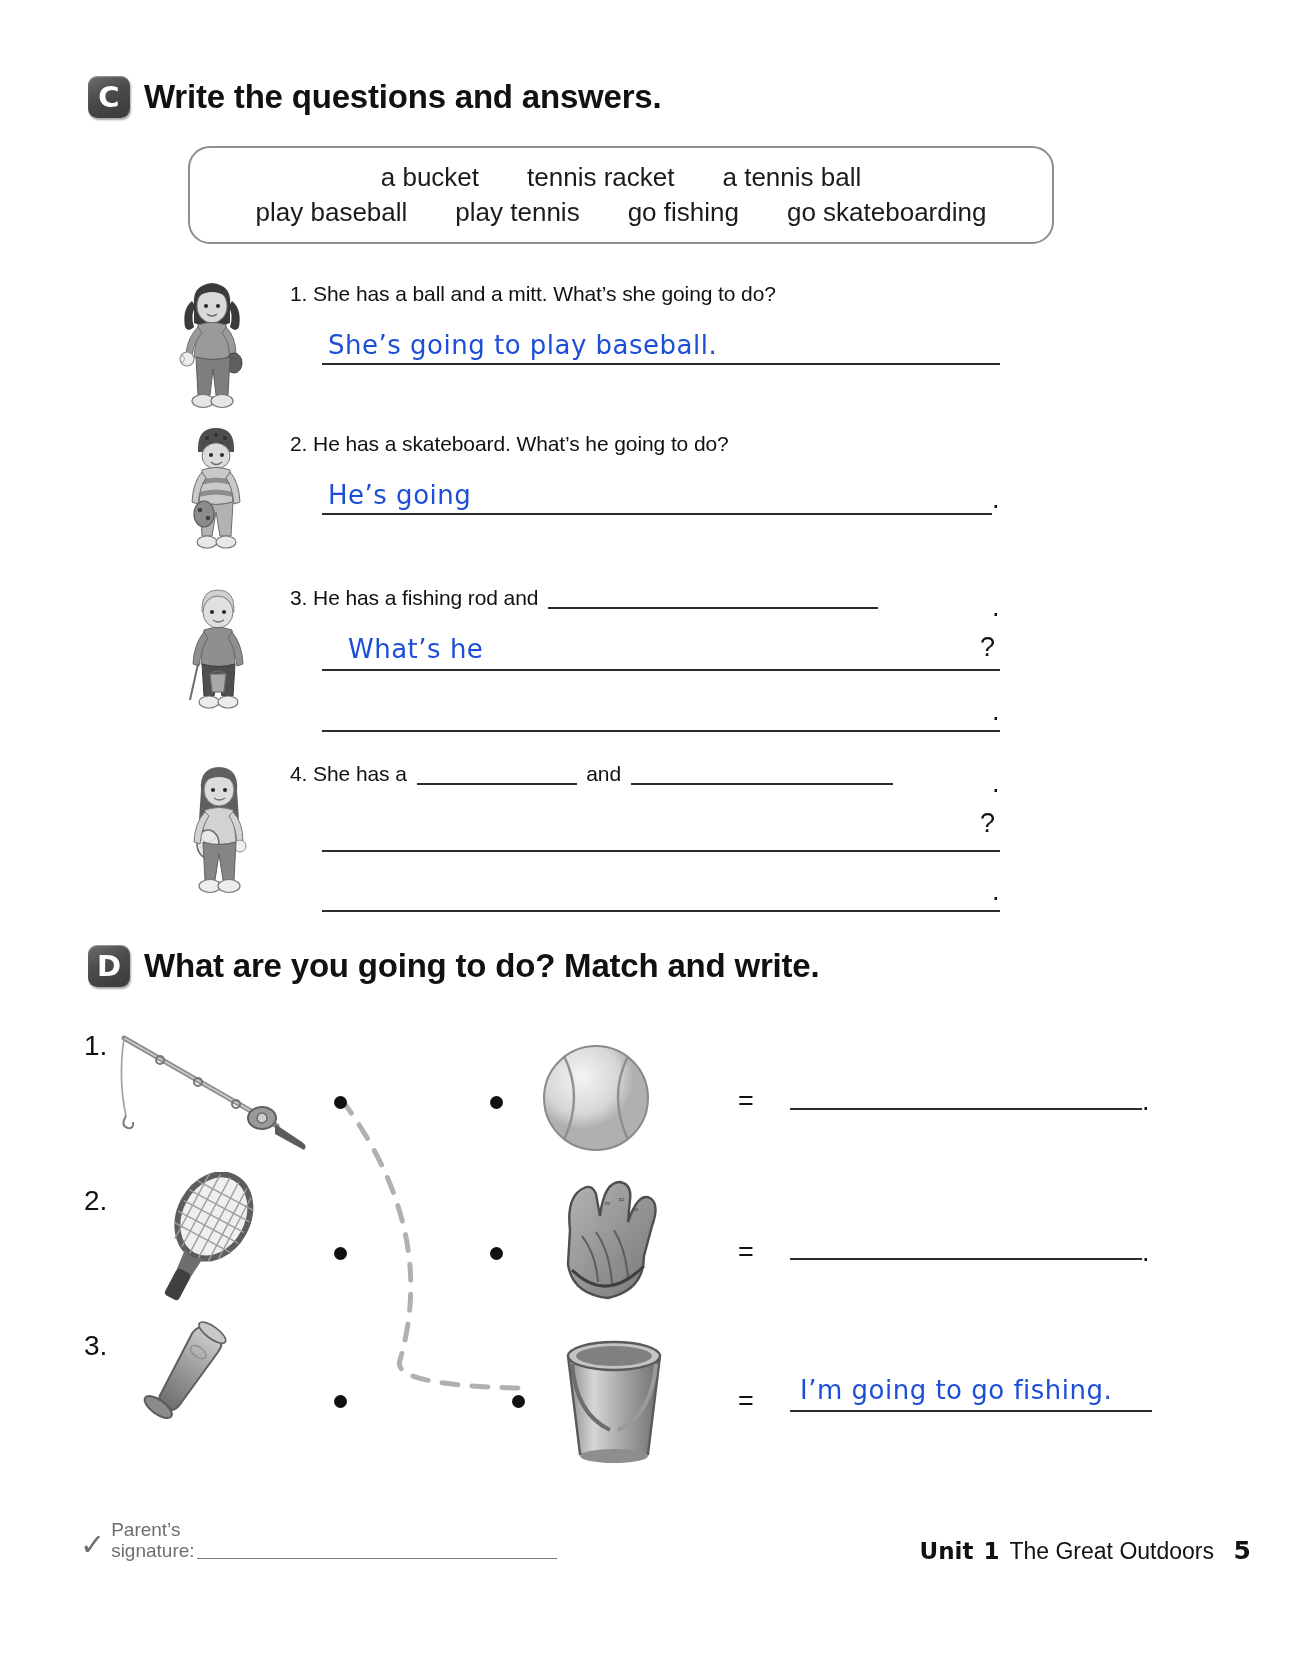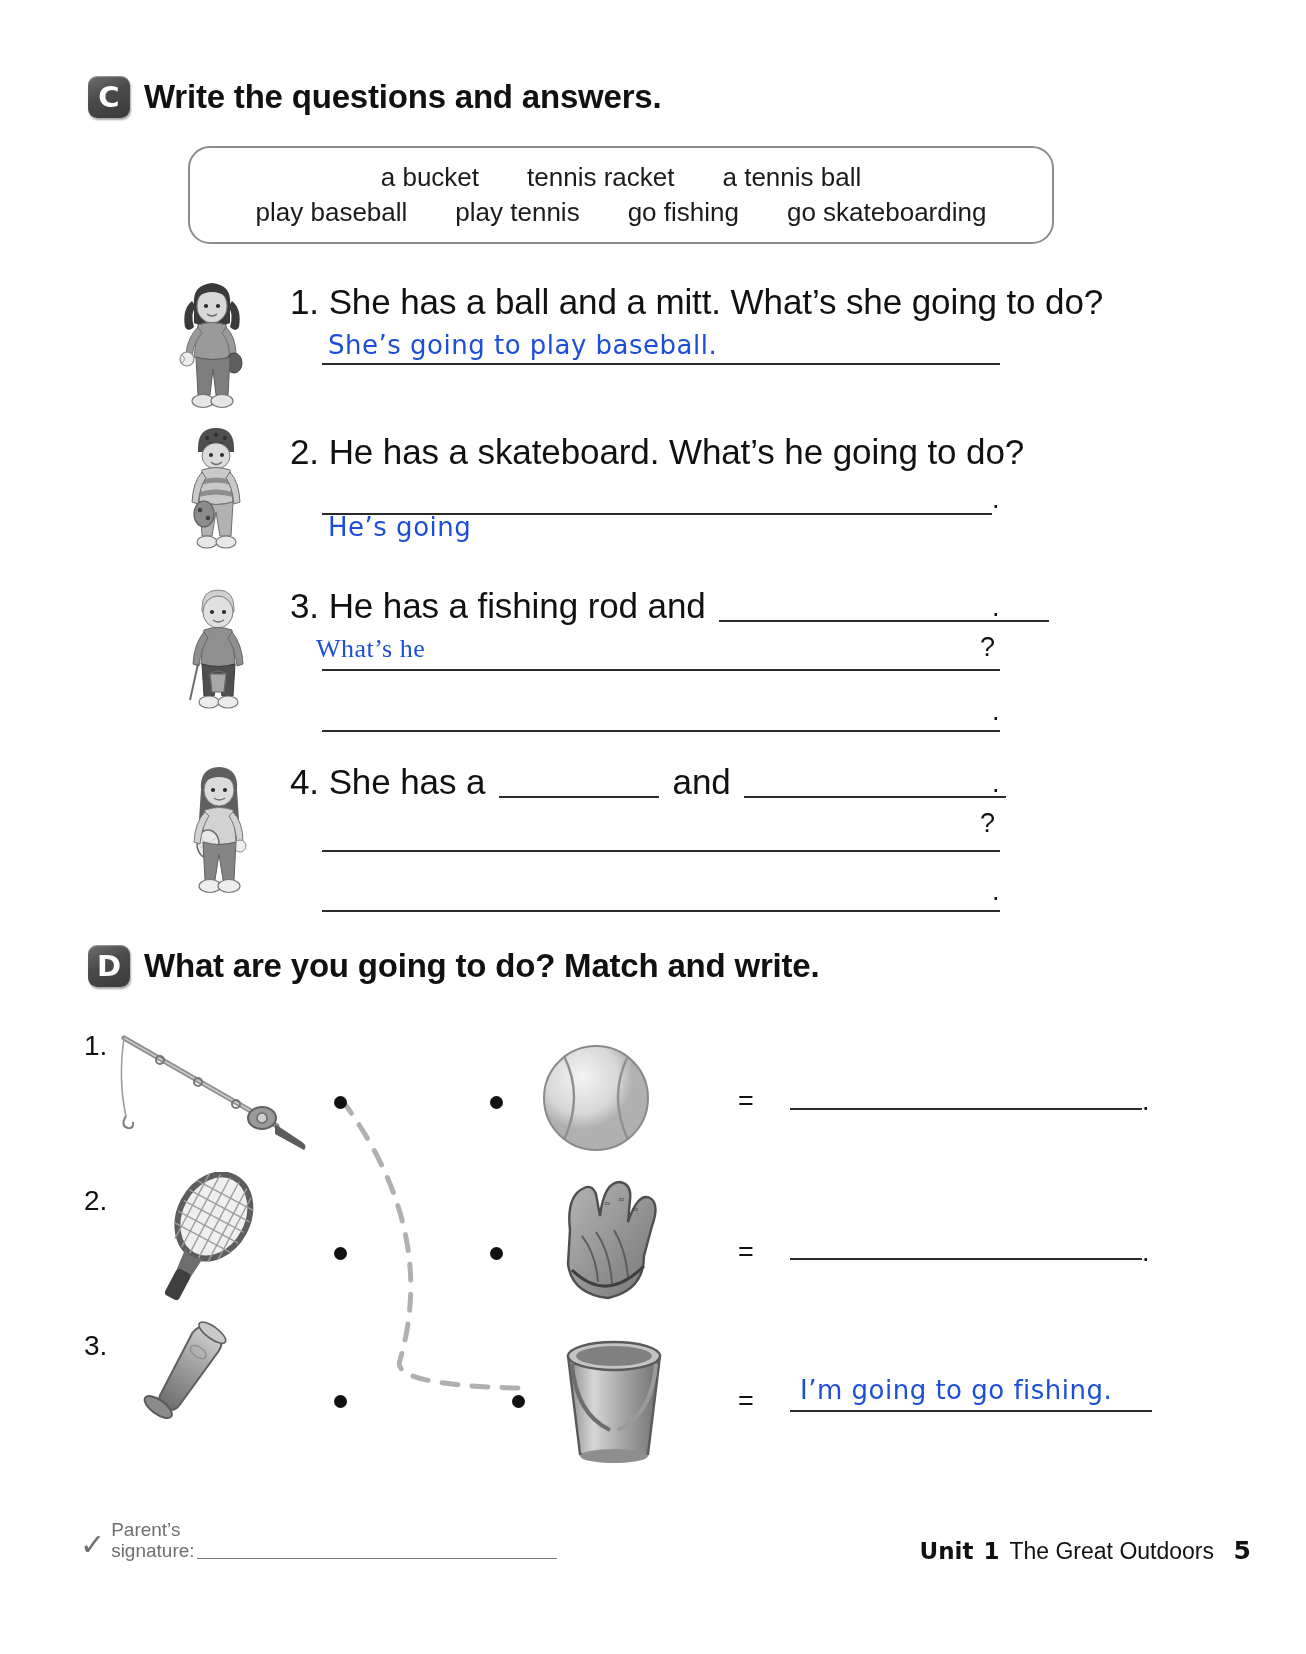--- a/index.html
+++ b/index.html
@@ -38,21 +38,21 @@
     display:flex; flex-direction:column; justify-content:center; align-items:center;
     gap:4px;
   }
   .wb-row { display:flex; justify-content:center; white-space:nowrap; font-size:26px; color:#1b1b1b; }
   .wb-row span { display:inline-block; }
   .wb-row.r1 span + span { margin-left:48px; }
   .wb-row.r2 span + span { margin-left:48px; }
 
   
   .qitem { position:absolute; }
-  .qtext { font-size:35px; color:#111; white-space:nowrap; letter-spacing:-0.1px; }
+  .qtext { font-size:21px; color:#111; white-space:nowrap; letter-spacing:-0.1px; }
   .qnum { display:inline-block; }
 
   .answer-line {
     position:absolute;
     border-bottom:2.4px solid #2b2b2b;
     height:40px;
     box-sizing:border-box;
   }
   .hand {
     position:absolute;
@@ -187,21 +187,21 @@
     </svg>
   </div>
 
   <div class="qitem" style="left:290px; top:432px;">
     <div class="qtext">
       <span class="qnum">2.</span>
       <span>He has a skateboard. What’s he going to do?</span>
     </div>
   </div>
   <div class="answer-line" style="left:322px; top:475px; width:670px;"></div>
-  <div class="hand" style="left:328px; top:480px;margin-top:32px;">He’s going</div>
+  <div class="hand" style="left:328px; top:480px;">He’s going</div>
   <div class="endmark" style="left:992px; top:484px;">.</div>
 
   <div class="figure" style="left:180px; top:582px;">
     <svg width="76" height="134" viewBox="0 0 76 134">
 
       <path d="M22 26 Q22 8 38 8 Q54 8 54 26 L54 30 Q38 24 22 30 Z" fill="#cfcfcf" stroke="#8a8a8a" stroke-width="1"></path>
 
       <ellipse cx="38" cy="30" rx="15" ry="16" fill="#e0e0e0" stroke="#7a7a7a" stroke-width="1"></ellipse>
       <circle cx="32" cy="30" r="2.1" fill="#2b2b2b"></circle>
         <circle cx="44" cy="30" r="2.1" fill="#2b2b2b"></circle>
@@ -227,21 +227,21 @@
   <div class="qitem" style="left:290px; top:586px;">
     <div class="qtext">
       <span class="qnum">3.</span>
       <span>He has a fishing rod and</span>
       <span class="blank-inline" style="width:330px;"></span>
     </div>
   </div>
   <div class="endmark" style="left:992px; top:592px;">.</div>
 
   <div class="answer-line" style="left:322px; top:631px; width:678px;"></div>
-  <div class="hand" style="left:316px; top:634px;font-family:Liberation Serif, serif;">What’s he</div>
+  <div class="hand" style="left:348px; top:634px;">What’s he</div>
   <div class="endmark" style="left:980px; top:632px;">?</div>
 
   <div class="answer-line" style="left:322px; top:692px; width:678px;"></div>
   <div class="endmark" style="left:992px; top:696px;">.</div>
 
   <div class="figure" style="left:180px; top:758px;">
     <svg width="78" height="140" viewBox="0 0 78 140">
 
       <path d="M21 32 Q19 10 39 9 Q59 10 57 32 L59 62 Q39 70 19 62 Z" fill="#5f5f5f"></path>
 

